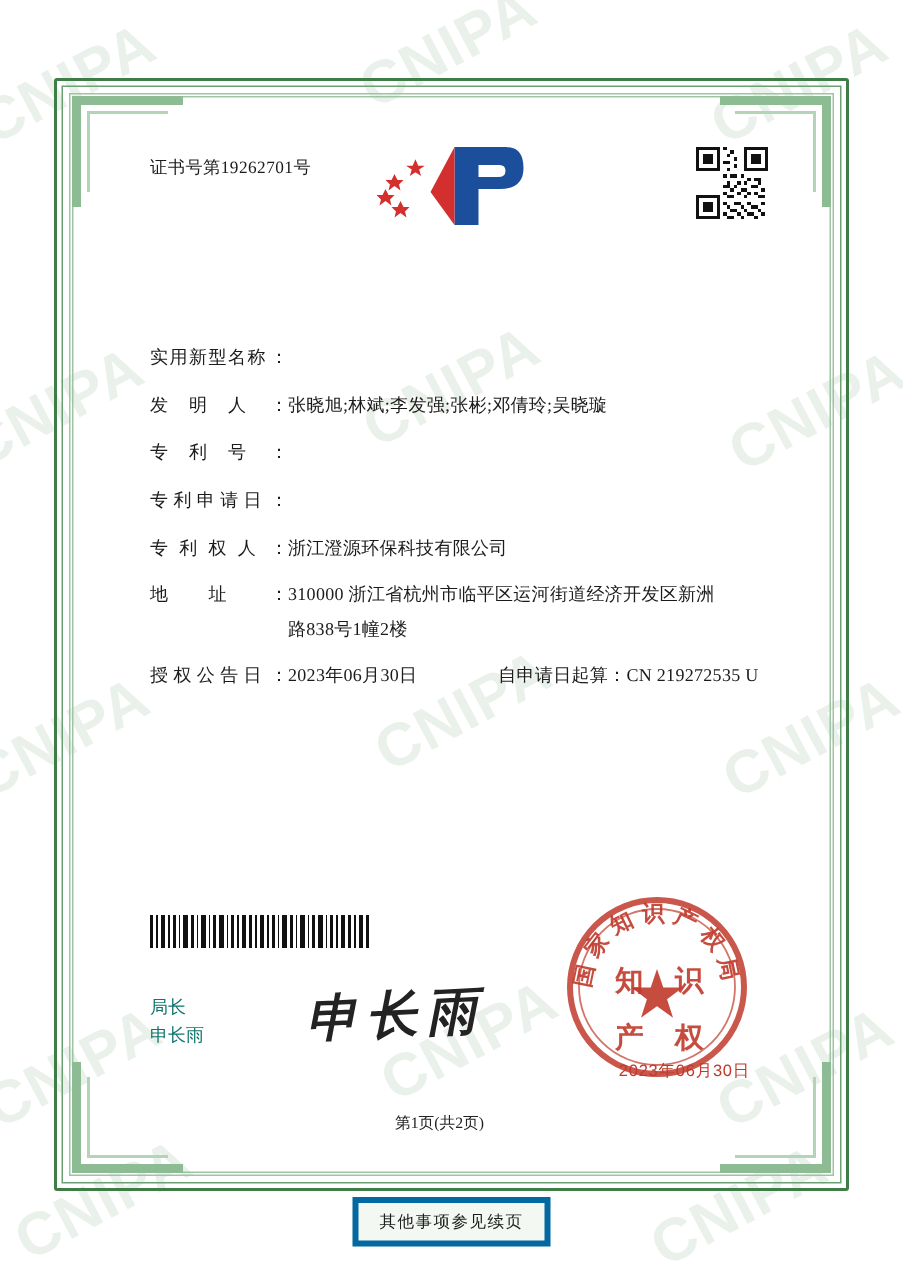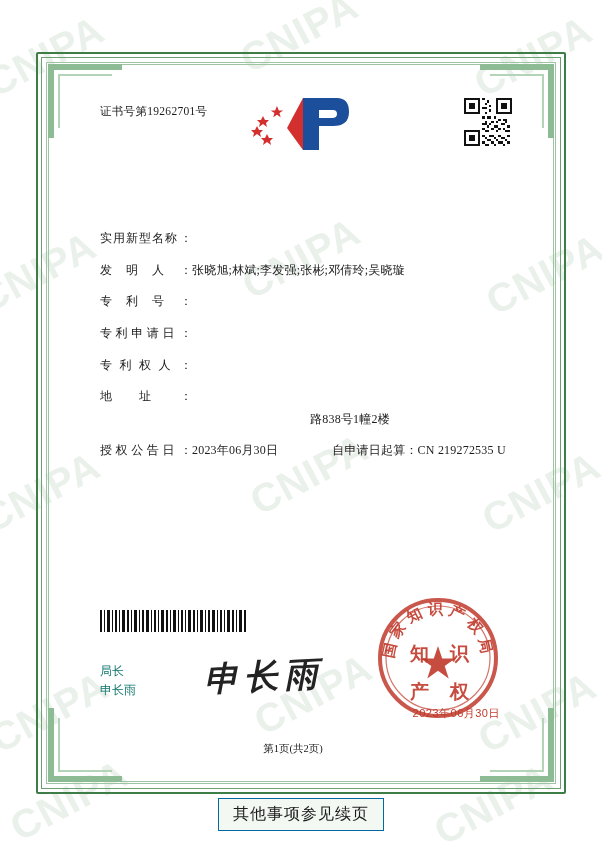--- a/index.html
+++ b/index.html
@@ -156,21 +156,21 @@
   }
   .lbl span { display:inline-block; }
   .colon { margin-left: 2px; }
   .val {
     flex: 1;
     font-size: 12px;
     letter-spacing: .2px;
   }
   .val.addr2 { margin-left: 0; }
   .row.addr { margin-bottom: 6px; }
-  .row.addr2 { margin-bottom: 15.5px; text-align: center; }
+  .row.addr2 { margin-bottom: 15.5px; }
   .row.addr2 .lbl { visibility: hidden; }
   .inline-2 { display:flex; }
   .inline-2 .seg2 { margin-left: 54px; }
 
   .para {
     position: absolute;
     left: 36px;
     right: 30px;
     top: 402px;
     font-size: 10.5px;
@@ -238,23 +238,23 @@
     color: #222;
   }
 
   
   .footer-box {
     position: absolute;
     left: 50%;
     transform: translateX(-50%);
     top: 798px;
     padding: 5px 14px;
-    border: 1px solid #0369a1;
+    border: 4px solid #0369a1;
     background: #f3f8f3;
-    font-size: 16px;
+    font-size: 11px;
     color: #1b1b1b;
     letter-spacing: 1px;
     z-index: 3;
   }
 </style>
 </head>
 <body>
 
 <div class="watermarks">
   <div class="wm" style="left:-18px;  top:34px;  font-size:40px; transform:rotate(-28deg);">CNIPA</div>
@@ -414,28 +414,30 @@
       </div>
 
       <div class="row">
         <div class="lbl">
           <span>专</span>
           <span>利</span>
           <span>权</span>
           <span>人</span>
           <span class="colon">：</span>
         </div>
+        <div class="val">浙江澄源环保科技有限公司</div>
       </div>
 
       <div class="row addr">
         <div class="lbl">
           <span>地</span>
           <span>址</span>
           <span class="colon">：</span>
         </div>
+        <div class="val">310000 浙江省杭州市临平区运河街道经济开发区新洲</div>
       </div>
       <div class="row addr2">
         <div class="lbl">
             <span>地</span>
             <span>址</span>
             <span class="colon">：</span>
           </div>
         <div class="val addr2">路838号1幢2楼</div>
       </div>
 

